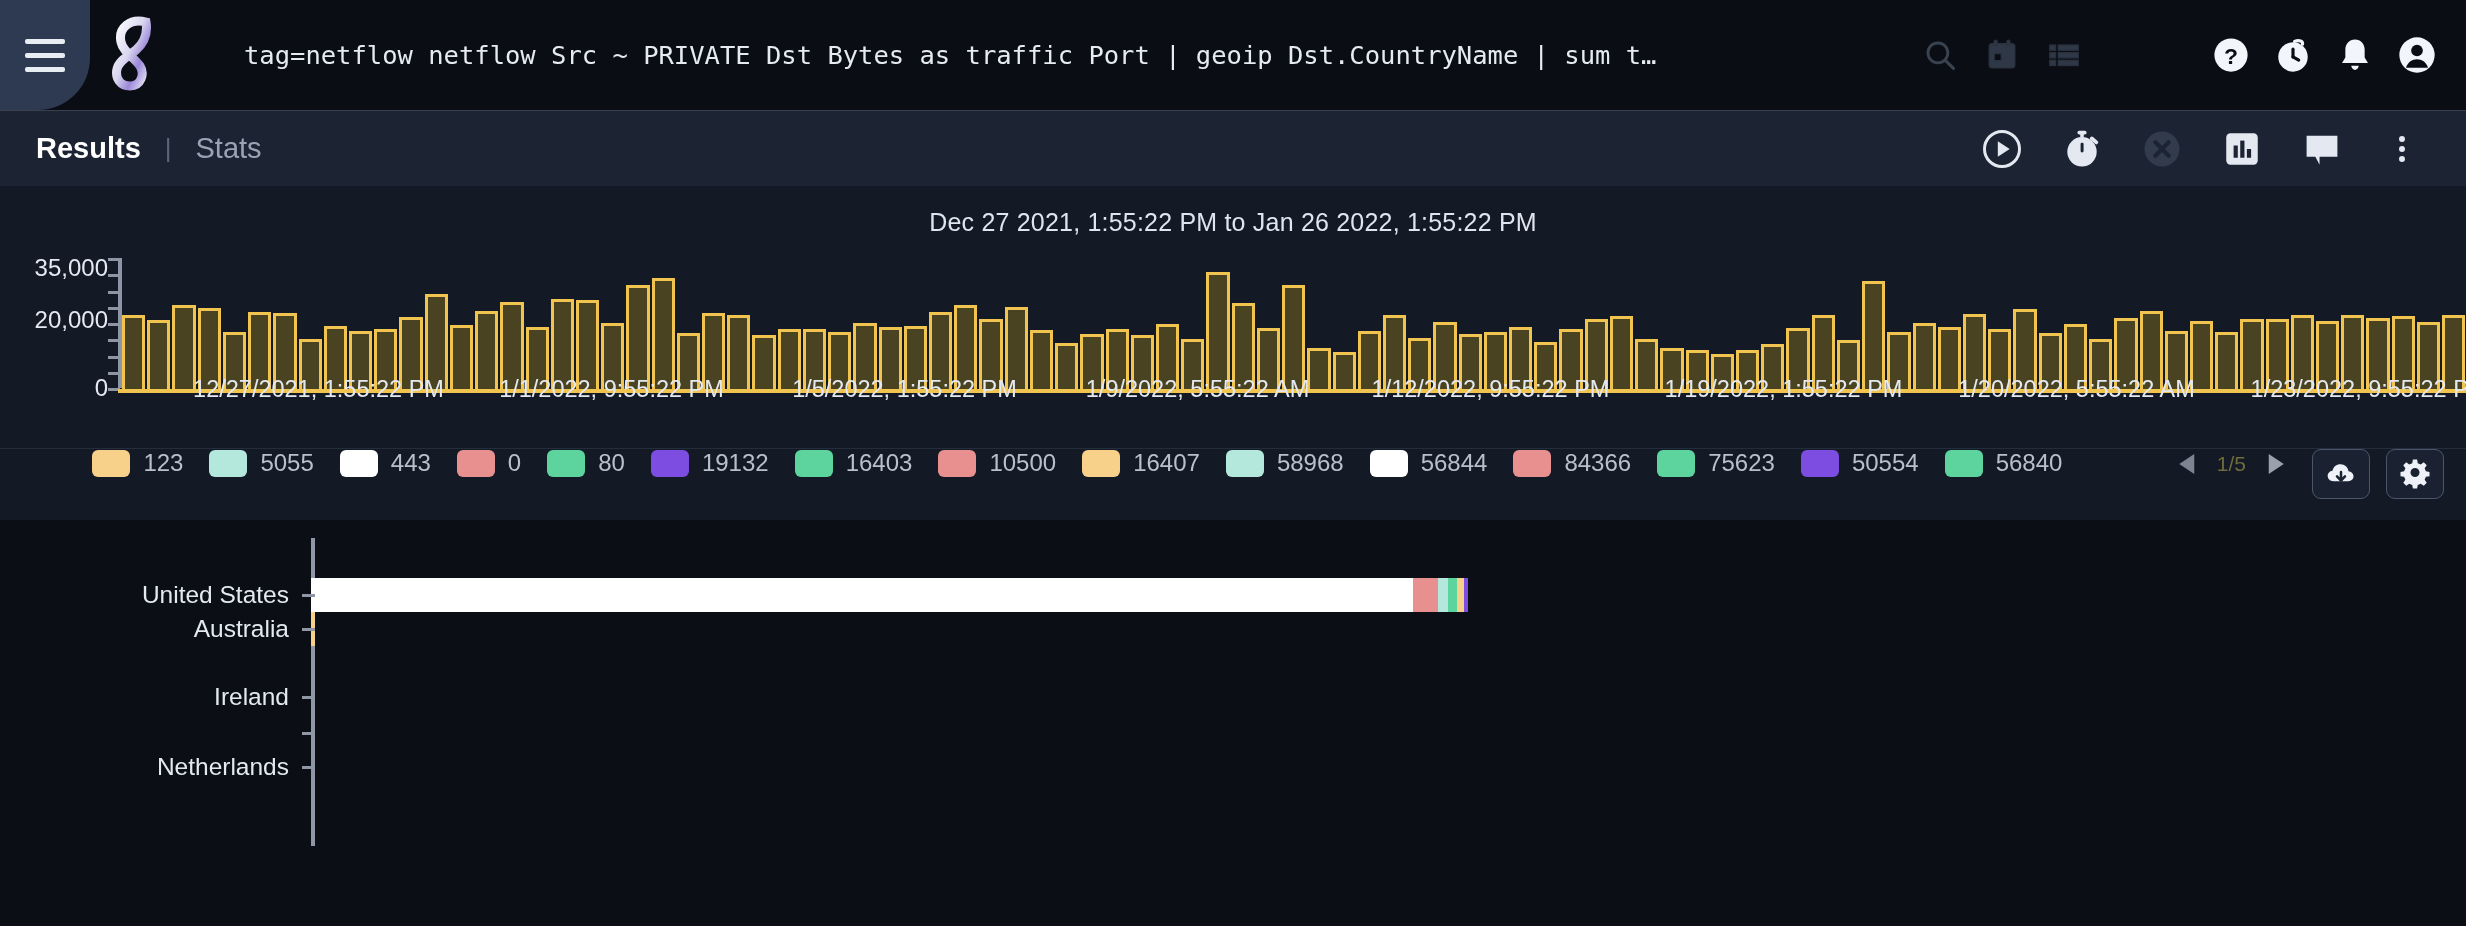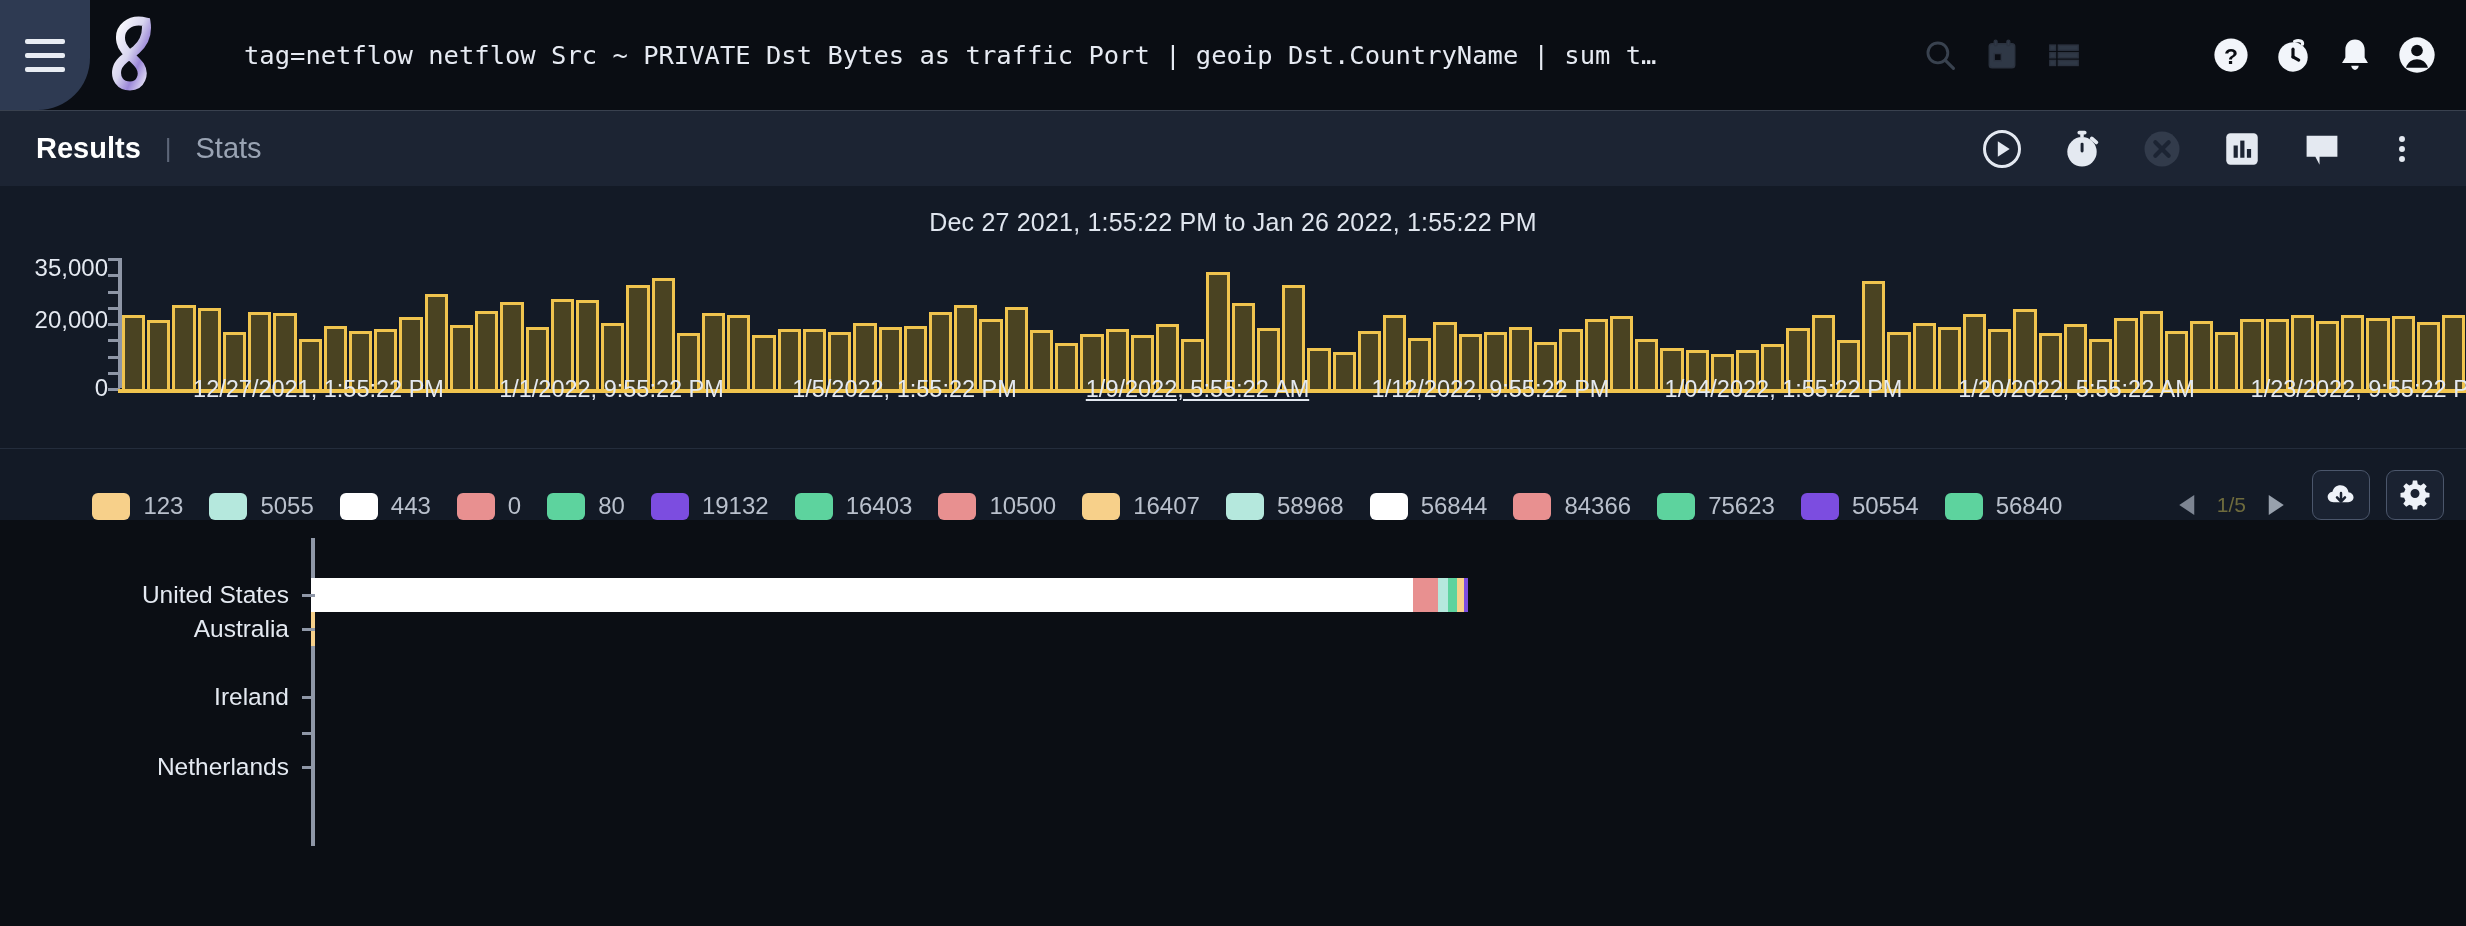--- a/index.html
+++ b/index.html
@@ -133,21 +133,21 @@
   .xlabels span {
     position: absolute; color:#e4e9f1; font-size: 23.5px; transform: translateX(-50%);
     white-space: nowrap;
   }
 
   
   .legendbar {
     background: #131a26;
     border-top: 1px solid #242d3c;
     height: 72px;
-    display:flex; align-items:flex-end;
+    display:flex; align-items:flex-start;
     padding: 0 22px 0 8px;
   }
   .legend-items {
     flex: 1 1 auto;
     display:flex; align-items:center; justify-content:center;
     gap: 0px;
   }
   .legend-item { display:flex; align-items:center; margin-right: 26px; cursor: pointer; }
   .swatch { width: 38px; height: 27px; border-radius: 6px; flex:0 0 auto; }
   .legend-label { color:#b9c0cc; font-size: 24px; margin-left: 13px; white-space: nowrap; }
@@ -442,23 +442,23 @@
         <div class="bar" style="height: 71.5579px; background: rgb(74, 67, 34); border-color: rgb(240, 196, 78);"></div>
         <div class="bar" style="height: 73.6421px; background: rgb(74, 67, 34); border-color: rgb(240, 196, 78);"></div>
         <div class="bar" style="height: 68.0842px; background: rgb(74, 67, 34); border-color: rgb(240, 196, 78);"></div>
         <div class="bar" style="height: 75.0316px; background: rgb(74, 67, 34); border-color: rgb(240, 196, 78);"></div>
       </div>
     <div class="axis-h"></div>
     <div class="xlabels">
         <span style="left: 318.5px;">12/27/2021, 1:55:22 PM</span>
         <span style="left: 611.5px;">1/1/2022, 9:55:22 PM</span>
         <span style="left: 904.5px;">1/5/2022, 1:55:22 PM</span>
-        <span style="left: 1197.5px; text-decoration: underline;">1/9/2022, 5:55:22 AM</span>
+        <span style="left: 1197.5px;">1/9/2022, 5:55:22 AM</span>
         <span style="left: 1490.5px;">1/12/2022, 9:55:22 PM</span>
-        <span style="left: 1783.5px;">1/04/2022, 1:55:22 PM</span>
+        <span style="left: 1783.5px;">1/19/2022, 1:55:22 PM</span>
         <span style="left: 2076.5px;">1/20/2022, 5:55:22 AM</span>
         <span style="left: 2369.5px;">1/23/2022, 9:55:22 PM</span>
       </div>
   </div>
 </div>
 
 <div class="legendbar">
   <div class="legend-items">
       <div class="legend-item">
         <span class="swatch" style="background: rgb(247, 208, 138);"></span>

